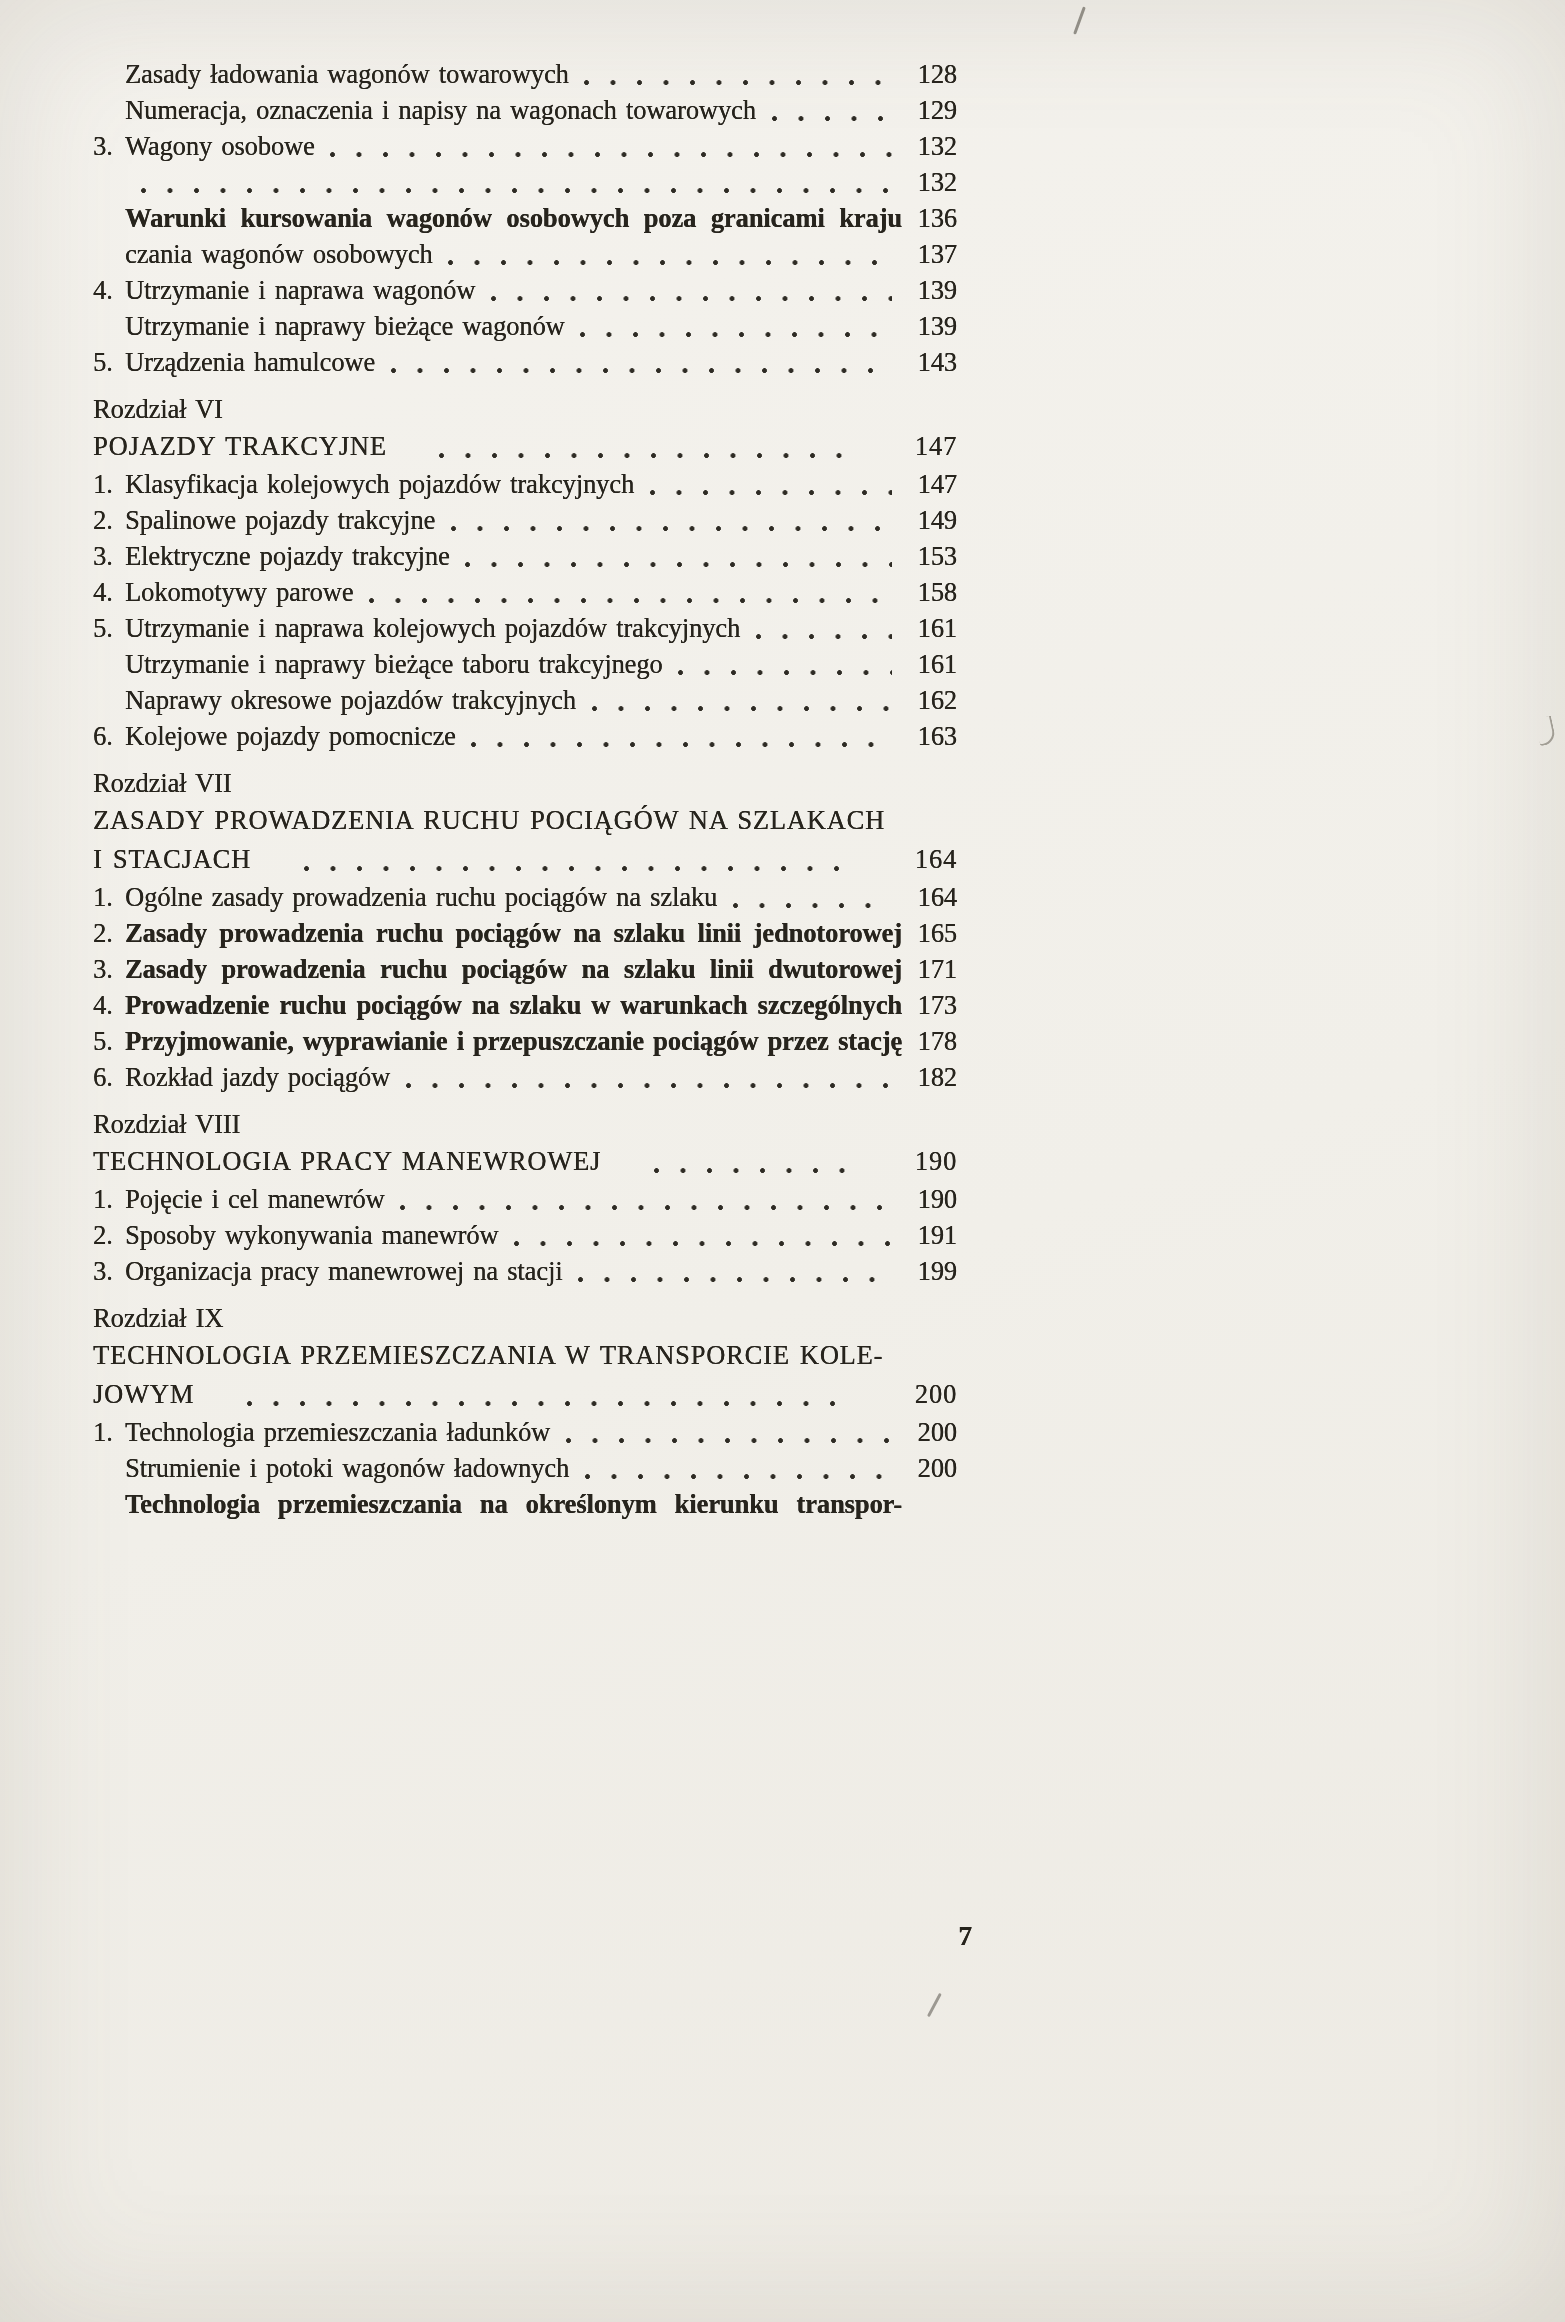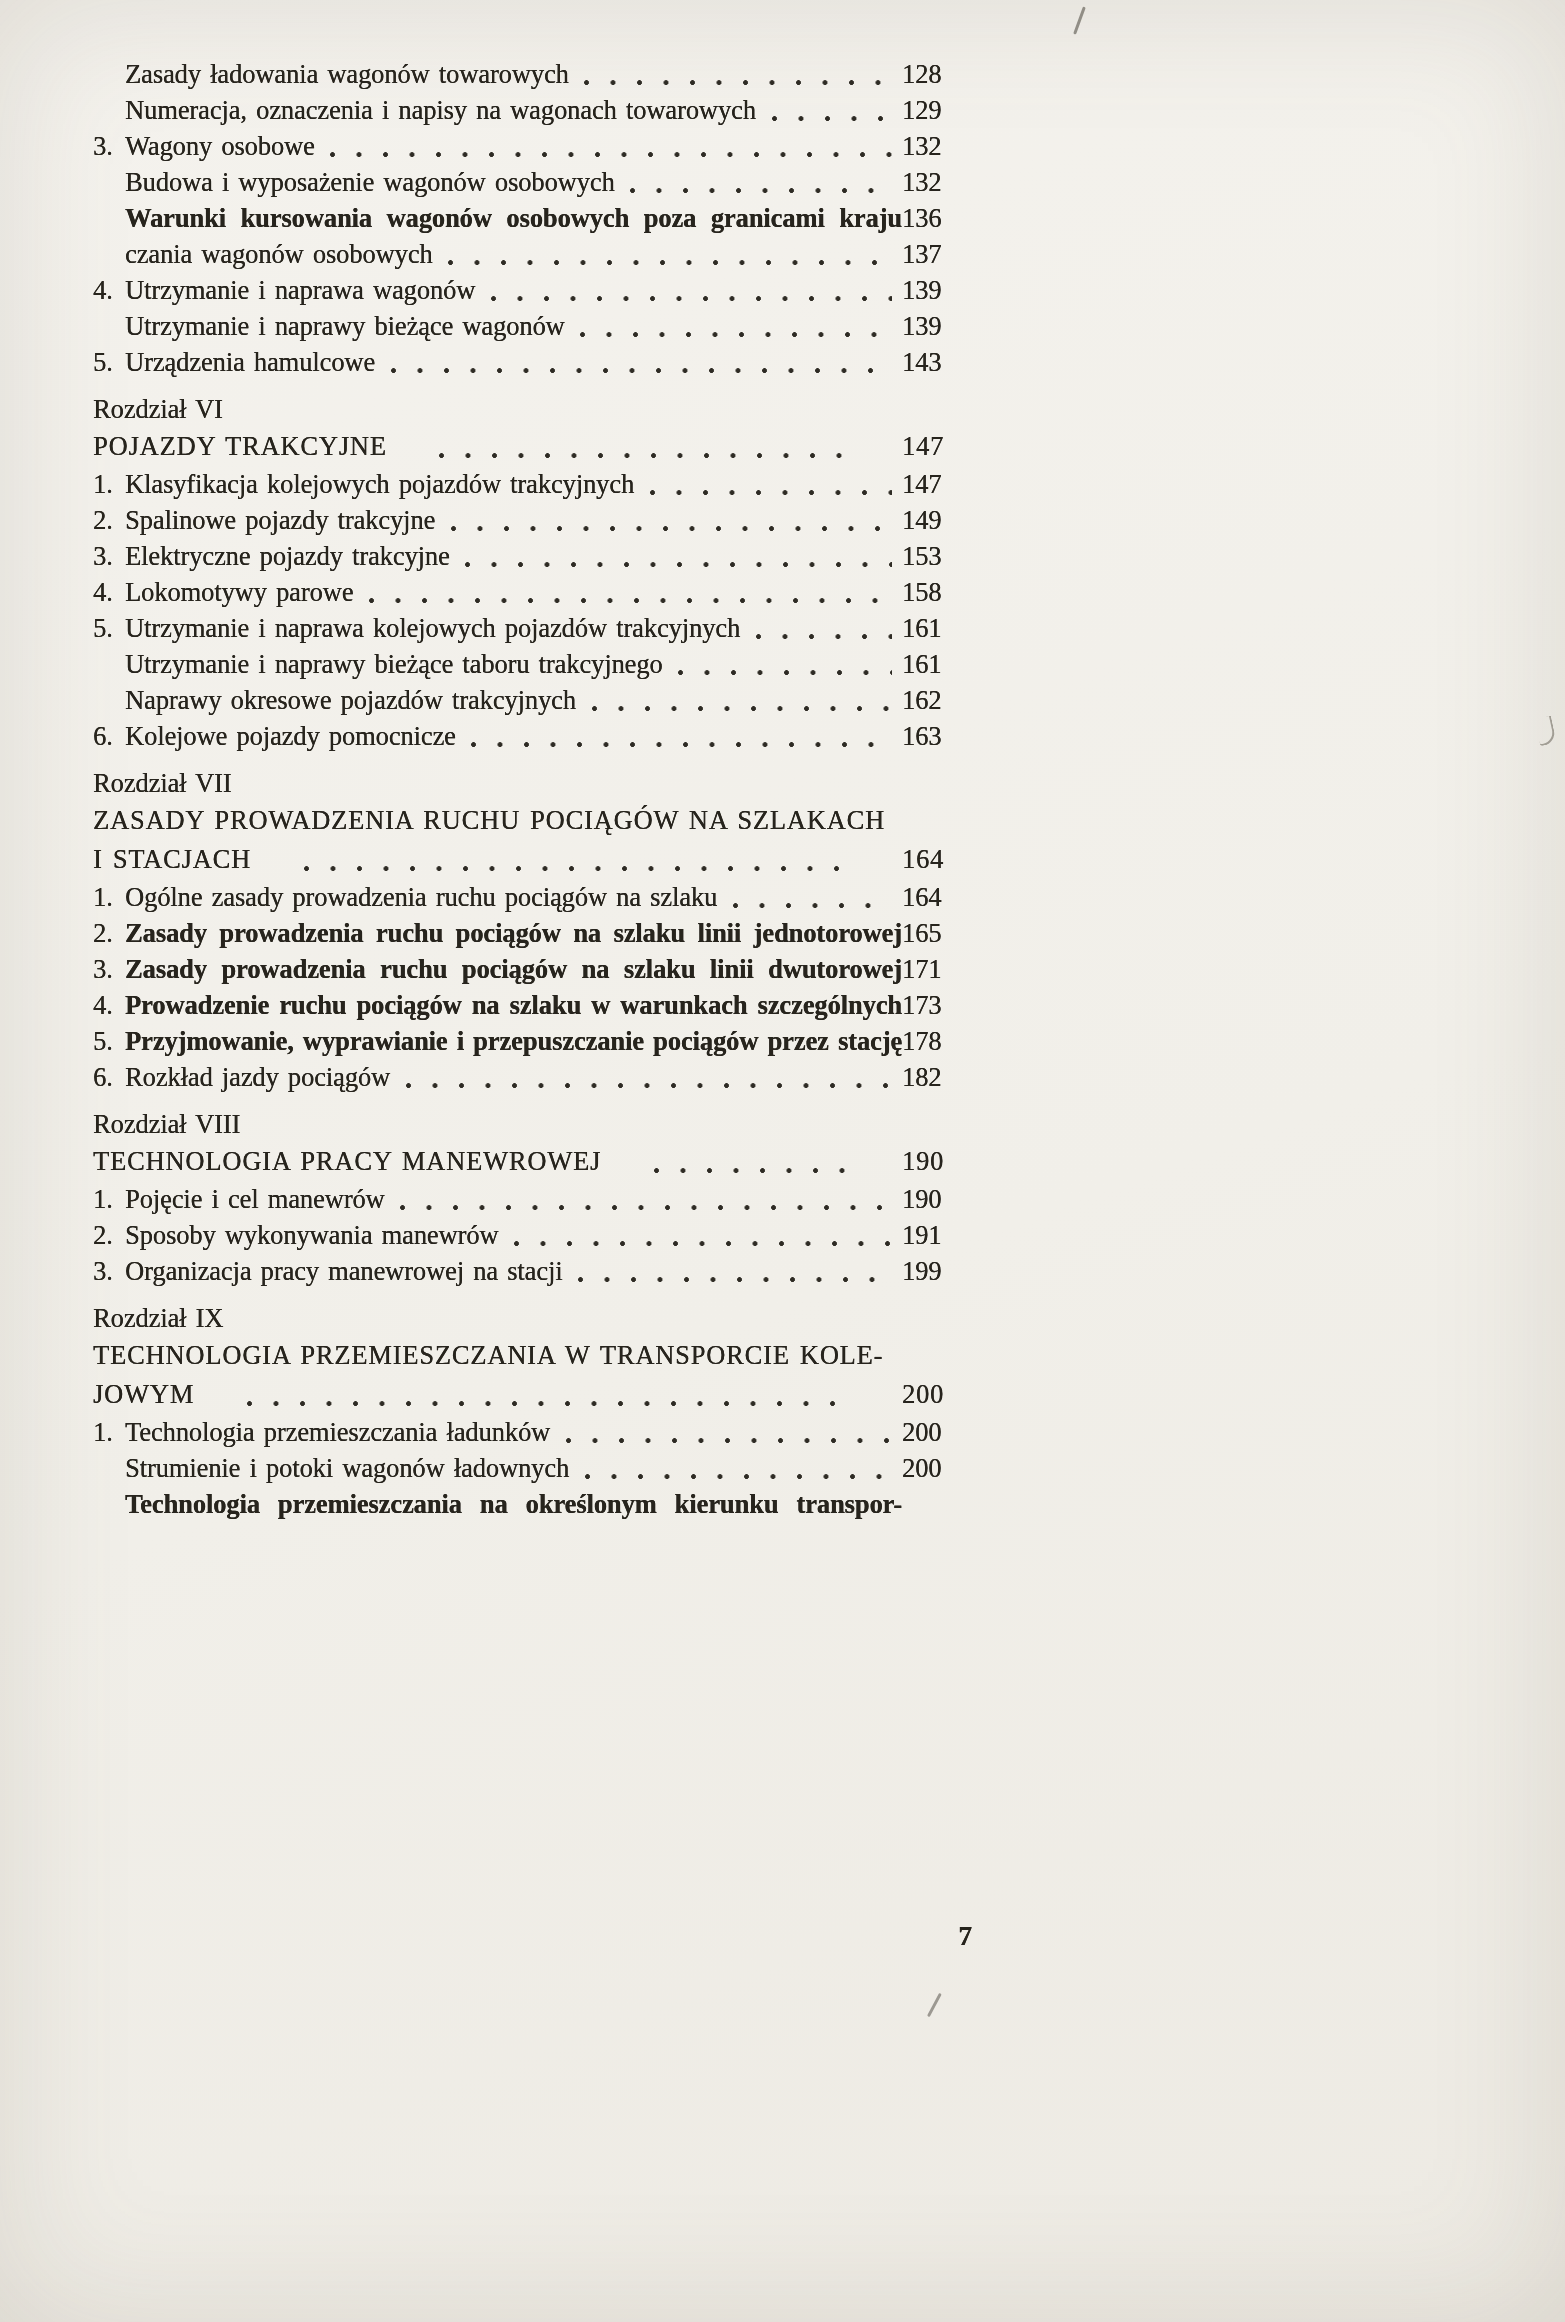--- a/index.html
+++ b/index.html
@@ -28,21 +28,21 @@
   .num { flex: 0 0 32px; }
   .row-text { white-space: nowrap; }
   .dots { flex: 1 1 auto; min-width: 0; position: relative; margin: 0 9.8px 0 13.7px; }
   .dots::after {
     content: ""; position: absolute; left: 2px; right: 0; bottom: 6.9px; height: 4.9px;
     background-image: radial-gradient(circle at 2.5px 2.5px, #2e2b24 2.1px, rgba(0,0,0,0) 2.6px);
     background-size: 26.5px 4.9px; background-repeat: repeat-x;
   }
   .title-row .dots::after { bottom: 7.8px; }
   .dots.blank::after { display: none; }
-  .page-num { flex: 0 0 55px; text-align: left; }
+  .page-num { flex: 0 0 55px; text-align: right; }
   .row-fill .row-text {
     flex: 1 1 auto; min-width: 0;
     text-align: justify; text-align-last: justify; font-weight: bold;
   }
   .footer-page {
     position: absolute; left: 93px; top: 1921px; width: 879px;
     text-align: right; font-size: 27.4px; font-weight: 700; color: #26231c;
     text-shadow: 0.2px 0 0 currentColor;
   }
   .artifact { position: absolute; pointer-events: none; }
@@ -75,21 +75,20 @@
     <span class="page-num">129</span>
   </div>
           <div class="toc-row">
     <span class="num">3.</span>
     <span class="row-text">Wagony osobowe</span>
     <span class="dots"></span>
     <span class="page-num">132</span>
   </div>
           <div class="toc-row">
     <span class="num"></span>
-    <span class="row-text">Budowa i wyposażenie wagonów osobowych</span>
     <span class="dots"></span>
     <span class="page-num">132</span>
   </div>
           <div class="toc-row row-fill">
     <span class="num"></span>
     <span class="row-text">Warunki kursowania wagonów osobowych poza granicami kraju</span>
 
     <span class="page-num">136</span>
   </div>
           <div class="toc-row row-fill">

